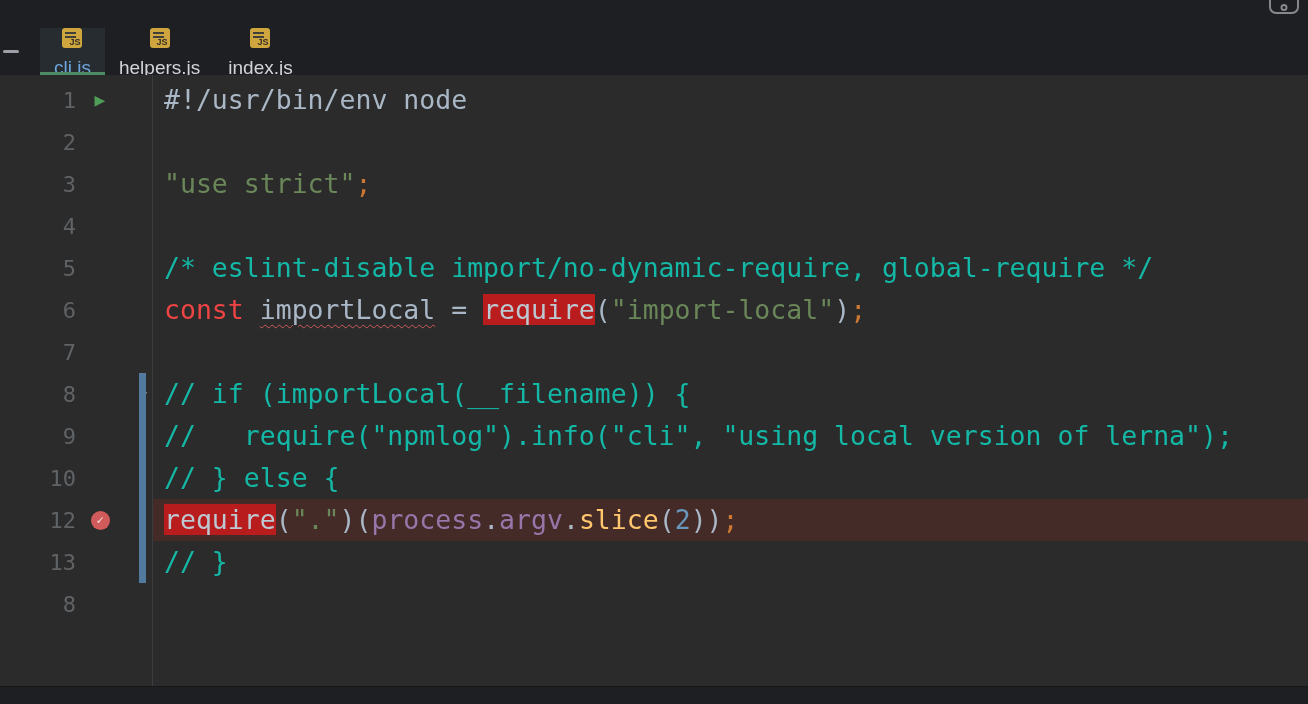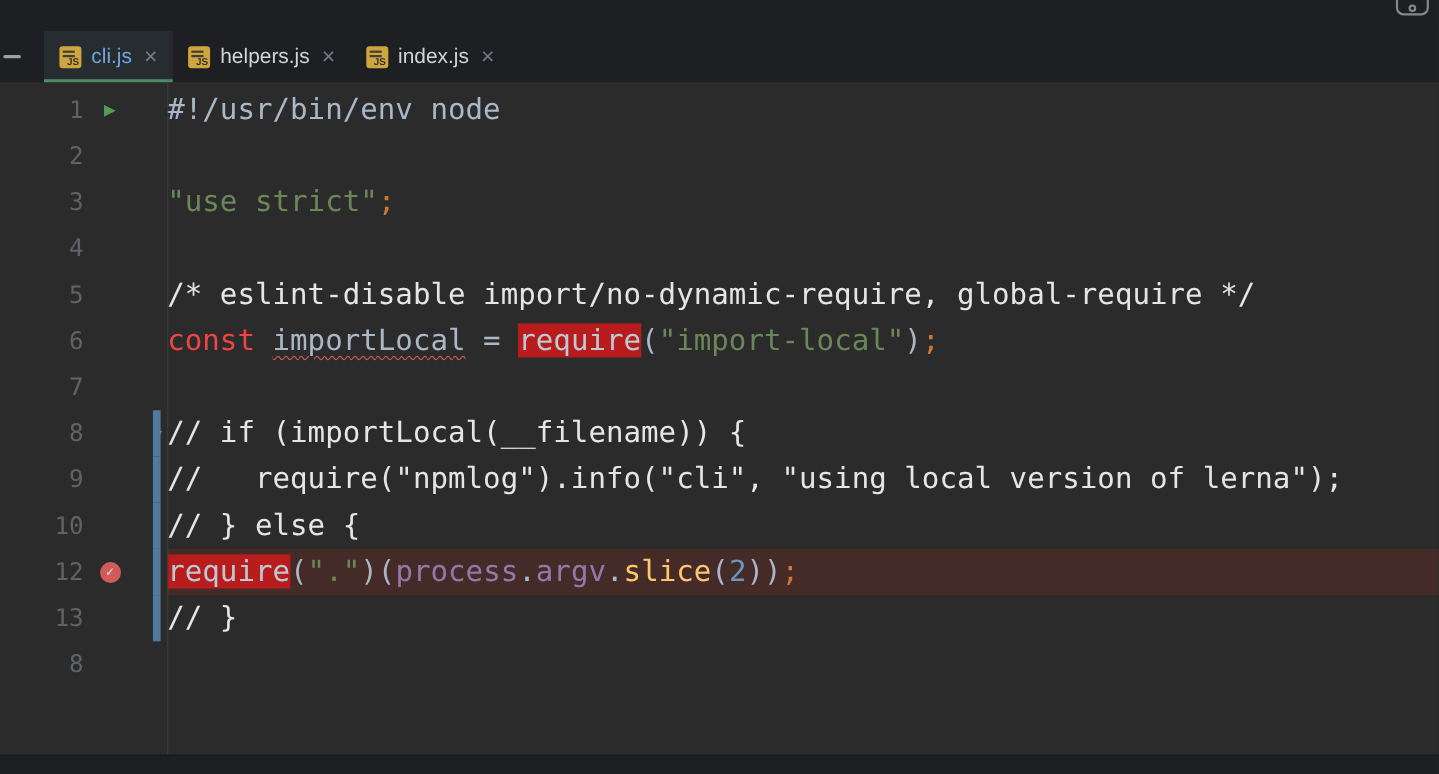--- a/index.html
+++ b/index.html
@@ -10,55 +10,55 @@
   .titlebar { height:28px; background:#1E1F22; position:relative; overflow:hidden; }
   .tr-icon { position:absolute; right:9px; top:-10px; width:30px; height:24px;
              border:2px solid #85888D; border-radius:7px; }
   .tr-dot  { position:absolute; left:50%; bottom:1px; transform:translateX(-50%);
              width:7px; height:7px; border:2px solid #85888D; border-radius:50%; }
 
   
   .tabbar { height:47px; background:#1E1F22; display:flex; align-items:stretch; position:relative; }
   .dash { width:16px; height:3px; background:#9DA0A6; border-radius:2px; margin:auto 21px auto 3px; flex:none; }
   .tab { display:flex; align-items:center; gap:9px; padding:0 14px; position:relative;
-         color:#D2D4D8; font-family:"Liberation Sans", sans-serif; font-size:19px; cursor:default; }
+         color:#D2D4D8; font-family:"Liberation Sans", sans-serif; font-size:19px; cursor:default;flex-direction:column; }
   .tab.active { background:#272C31; }
   .underline { position:absolute; left:0; right:0; bottom:0; height:3px; background:#4D8A66; }
   .tablabel.active-label { color:#6CA6DD; }
   .tabclose { color:#787C83; font-size:21px; line-height:1; margin-left:2px; }
 
   .jsicon { width:20px; height:20px; background:#CFA63D; border-radius:3px; position:relative; flex:none; }
   .jsicon::before { content:""; position:absolute; left:3px; top:4px; width:11px; height:2px;
                     background:#403F39; box-shadow:0 4px 0 #403F39; }
   .jstxt { position:absolute; right:2px; bottom:1px; font-size:9px; font-weight:bold; color:#332F28;
            font-family:"Liberation Sans", sans-serif; }
 
   
   .editor { height:611px; background:#2B2B2B; padding-top:4px; position:relative;
             font-size:26.5px; color:#A9B7C6; }
   .editor::before { content:""; position:absolute; left:152px; top:0; bottom:0; width:1px;
                     background:#3A3D40; z-index:5; }
   .line { display:flex; height:42px; align-items:center; position:relative; }
   .ln   { width:76px; text-align:right; color:#606366; font-size:22px; flex:none; }
   .gslot{ width:48px; flex:none; display:flex; justify-content:center; align-items:center; }
   .fslot{ width:28px; flex:none; display:flex; justify-content:flex-end; align-items:center; padding-right:3px; }
-  .code { flex:1; white-space:pre; line-height:42px; height:42px;
+  .code { flex:1; padding-left:12px; white-space:pre; line-height:42px; height:42px;
           font-family:"DejaVu Sans Mono","DejaVu Sans", monospace; }
   .line.current .code { background:#442B28; }
   .vcs-bar { position:absolute; left:139px; top:0; bottom:0; width:7px; background:#527A9E; z-index:4; }
   .run  { color:#4F9E58; font-size:18px; line-height:1; }
   .bp   { width:19px; height:19px; border-radius:50%; background:#D15B5B; color:#F7E9E4;
           font-size:12px; font-weight:bold; display:flex; align-items:center; justify-content:center; }
   .fold { color:#8C9196; font-size:16px; line-height:1; }
 
   
   .tk-plain   { color:#A9B7C6; }
   .tk-keyword { color:#ef4444;text-align:right; }
   .tk-string  { color:#6A8759; }
-  .tk-comment { color:#e5e5e5; }
+  .tk-comment { color:#14b8a6; }
   .tk-semi    { color:#CC7832; }
   .tk-number  { color:#6897BB; }
   .tk-func    { color:#FFC66D; }
   .tk-field   { color:#9876AA; }
   .tk-global  { color:#9876AA; }
   .tk-error   { color:#A9B7C6; text-decoration:underline wavy #CF5B56;
                 text-decoration-thickness:1px; text-underline-offset:5px; }
   .tk-occurrence { color:#BCC8D2; background:#b91c1c; }
 
   

